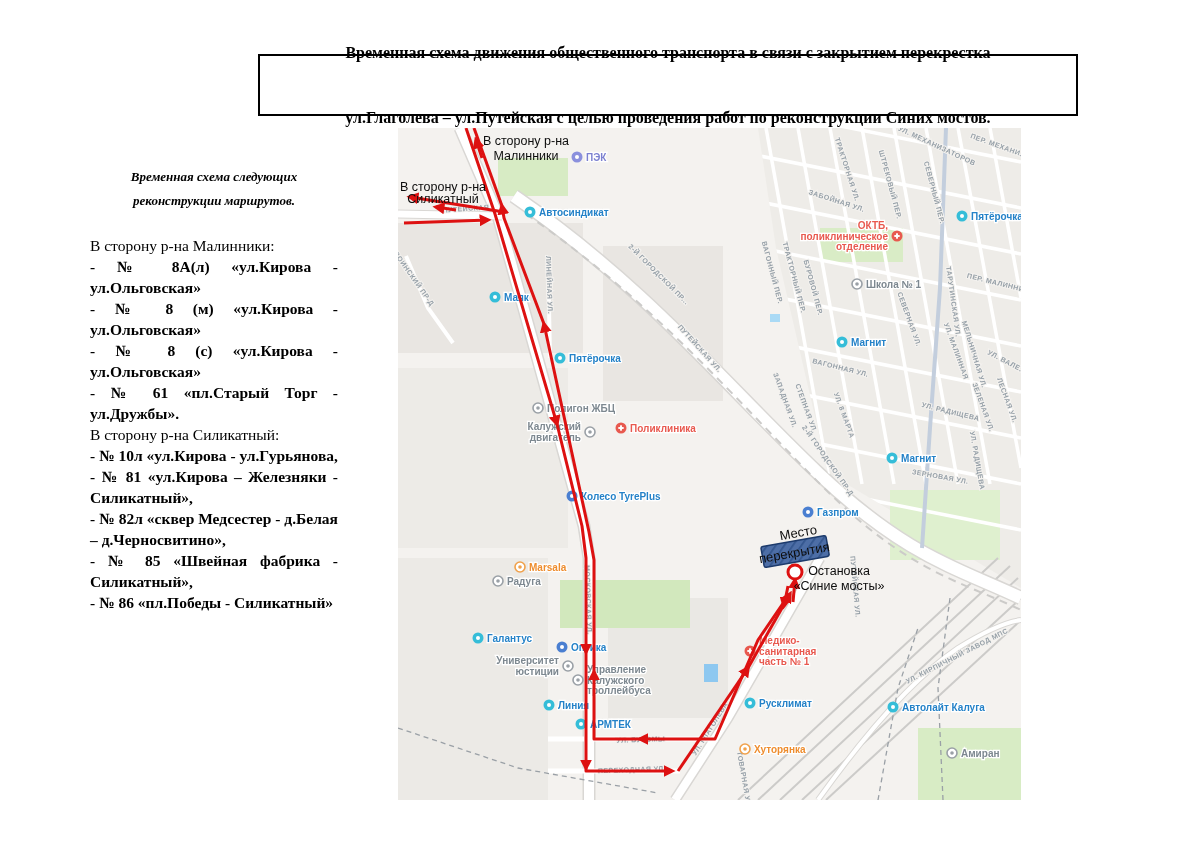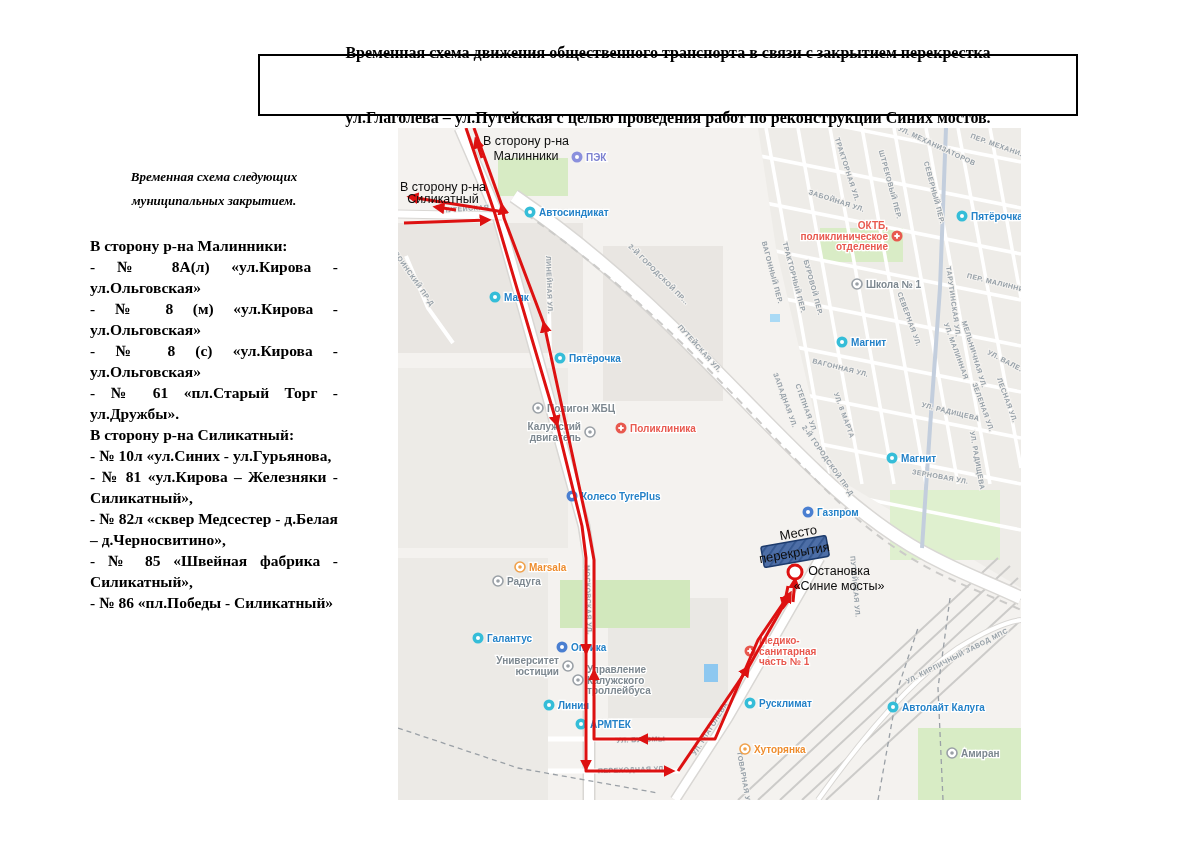--- a/index.html
+++ b/index.html
@@ -5,21 +5,21 @@
   html,body{margin:0;padding:0;background:#ffffff;}
   .page{position:relative;width:1200px;height:849px;background:#fff;overflow:hidden;
         font-family:"Liberation Serif", serif;}
   
   .title-box{position:absolute;left:258px;top:54px;width:816px;height:58px;
              border:2px solid #000;background:#fff;display:flex;flex-direction:column;
              justify-content:center;text-align:center;font-weight:bold;font-size:16px;line-height:24px;gap:41px;}
   
   .sidebar{position:absolute;left:90px;top:165px;width:248px;font-size:15.5px;line-height:21px;color:#000;}
   .sb-head{font-weight:bold;font-style:italic;text-align:center;font-size:13px;line-height:24px;margin-bottom:22px;}
-  .sb-title{font-weight:bold;text-align:left;}
+  .sb-title{font-weight:normal;text-align:left;}
   .sb-item{text-align:justify;font-weight:bold;}
   
   .map-wrap{position:absolute;left:398px;top:128px;width:623px;height:672px;}
   svg{display:block;}
   .st{font:600 7px "Liberation Sans",sans-serif;fill:#96a0a8;letter-spacing:.45px;
       text-anchor:middle;stroke:#f4f2ef;stroke-width:2px;paint-order:stroke;}
   .poi-t{font:600 10px "Liberation Sans",sans-serif;stroke:#ffffff;stroke-width:2.4px;paint-order:stroke;}
   .ann{font:12.5px "Liberation Sans",sans-serif;fill:#0d0d0d;text-anchor:middle;}
   .ann13{font:13px "Liberation Sans",sans-serif;fill:#0d0d0d;text-anchor:middle;}
   .rt{stroke:#dd1111;stroke-width:3;fill:none;stroke-linejoin:round;}
@@ -35,29 +35,29 @@
 <div class="page">
 
   <div class="title-box">
     <div>Временная схема движения общественного транспорта в связи с закрытием перекрестка</div>
     <div>ул.Глаголева – ул.Путейская с целью проведения работ по реконструкции Синих мостов.</div>
   </div>
 
   <div class="sidebar">
     <div class="sb-head">
       <span>Временная схема следующих</span><br>
-      <span>муниципальных закрытием.</span>
+      <span>реконструкции маршрутов.</span>
     </div>
     <div class="sb-title">В сторону р-на Малинники:</div>
     <div class="sb-item">- № 8А(л) «ул.Кирова - ул.Ольговская»</div>
     <div class="sb-item">- № 8 (м) «ул.Кирова - ул.Ольговская»</div>
     <div class="sb-item">- № 8 (с) «ул.Кирова - ул.Ольговская»</div>
     <div class="sb-item">- № 61 «пл.Старый Торг - ул.Дружбы».</div>
     <div class="sb-title">В сторону р-на Силикатный:</div>
-    <div class="sb-item">- № 10л «ул.Синих - ул.Гурьянова,</div>
+    <div class="sb-item">- № 10л «ул.Кирова - ул.Гурьянова,</div>
     <div class="sb-item">- № 81 «ул.Кирова – Железняки - Силикатный»,</div>
     <div class="sb-item">- № 82л «сквер Медсестер - д.Белая – д.Черносвитино»,</div>
     <div class="sb-item">- № 85 «Швейная фабрика - Силикатный»,</div>
     <div class="sb-item">- № 86 «пл.Победы - Силикатный»</div>
   </div>
 
   <div class="map-wrap">
   <svg width="623" height="672" viewBox="0 0 623 672">
     <defs>
       <marker id="ah" viewBox="0 0 10 10" refX="7" refY="5" markerWidth="4" markerHeight="4" orient="auto" markerUnits="strokeWidth">

